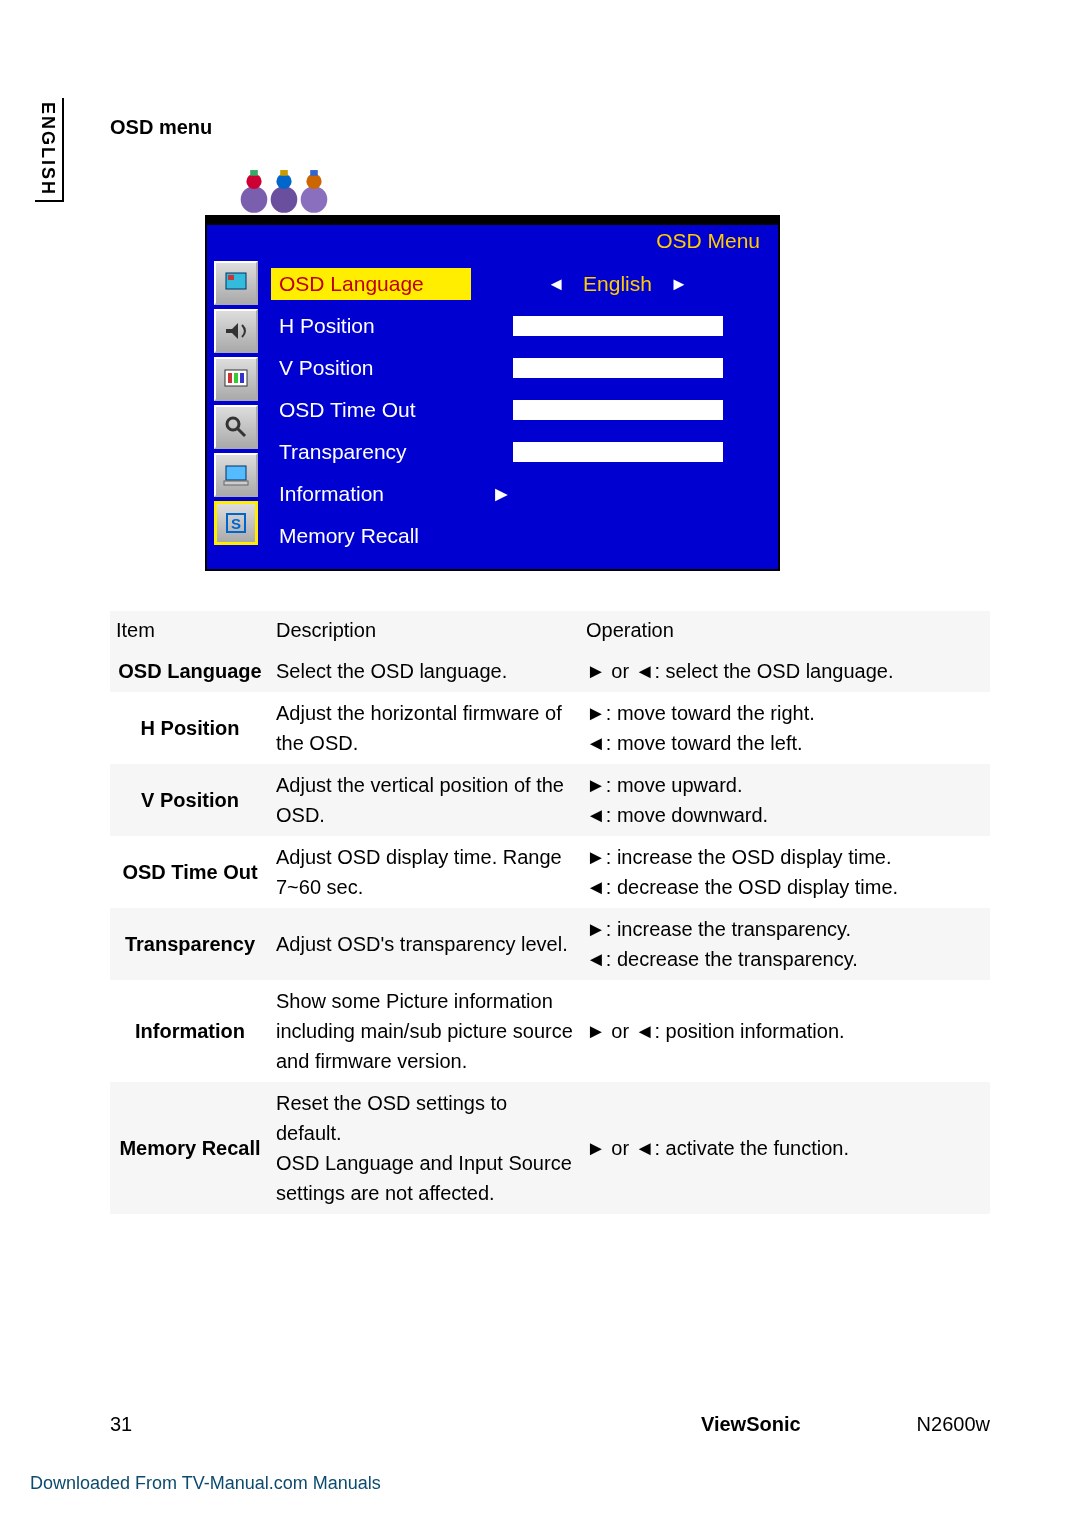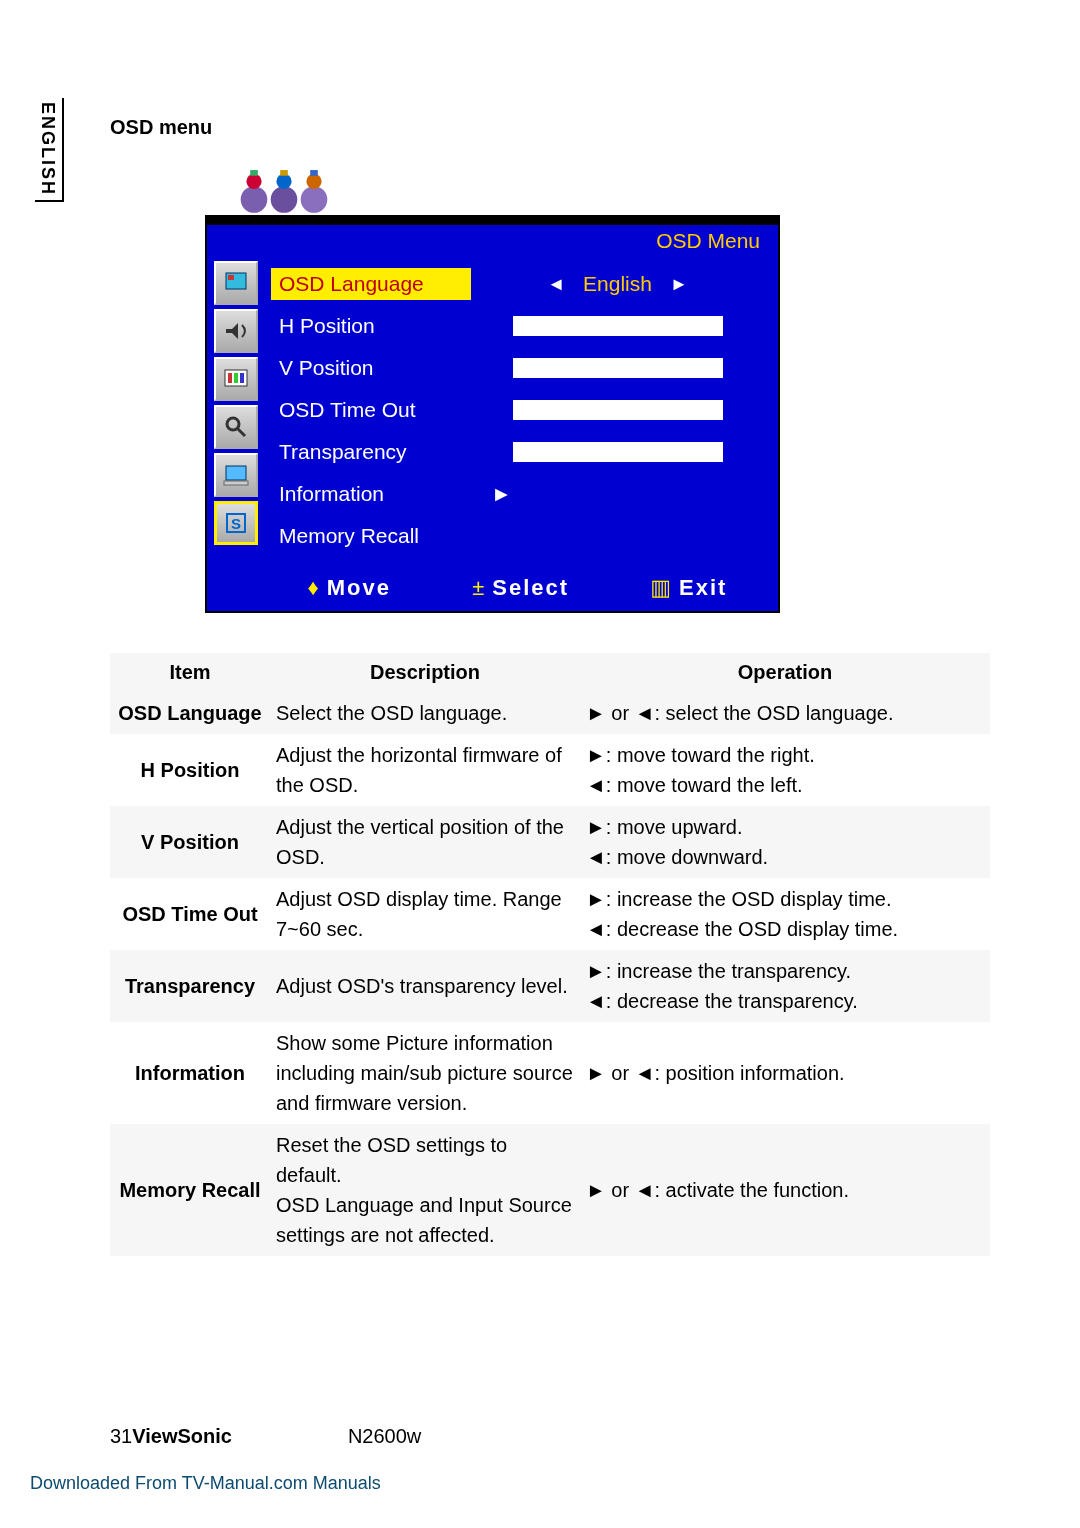--- a/index.html
+++ b/index.html
@@ -138,42 +138,42 @@
   }
   .osd-footer .sym { color:#ffee00; margin-right:6px; font-weight:normal;}
   
   table.desc {
     margin-top: 40px;
     width: 100%;
     border-collapse: collapse;
     font-size: 20px;
   }
   table.desc th {
-    text-align: center;
-    font-weight: bold;
+    text-align: left;
+    font-weight: normal;
     padding: 8px 6px;
     background:#f6f6f6;
   }
   table.desc td {
     padding: 6px 6px;
     vertical-align: middle;
     line-height: 1.5;
   }
   table.desc tr:nth-child(odd) td,
   table.desc tr:nth-child(odd) th { background:#f6f6f6; }
   table.desc tr:nth-child(even) td { background:#fff; }
   .col-item { width: 160px; font-weight:bold; text-align:center;}
   .col-desc { width: 310px; margin-top: 25px; }
   .footer {
     position:absolute;
     left:110px;
-    bottom: 80px;
+    bottom: 92px;
     width: 880px;
     display:flex;
-    justify-content:flex-start;
+    justify-content:space-between;
     font-size:20px;
   }
   .footer .brand { font-weight:bold; }
   .download-note {
     position:absolute;
     left: 30px;
     bottom: 34px;
     color: #0c4a6e;
     font-size: 18px;
   }
@@ -286,25 +286,20 @@
               <div class="osd-bar" style="justify-content: flex-start; padding-left: 20px;">
                 <span style="color:#fff">►</span>
               </div>
             </div>
             <div class="osd-row">
               <div class="osd-label">Memory Recall</div>
               <div class="osd-bar"></div>
             </div>
           </div>
       </div>
-      <div class="osd-footer">
-        <span><span class="sym">♦</span><span>Move</span></span>
-        <span><span class="sym">±</span><span>Select</span></span>
-        <span><span class="sym">▥</span><span>Exit</span></span>
-      </div>
     </div>
   </div>
 
   <table class="desc">
     <thead>
       <tr>
         <th class="col-item">Item</th>
         <th class="col-desc">Description</th>
         <th>Operation</th>
       </tr>

